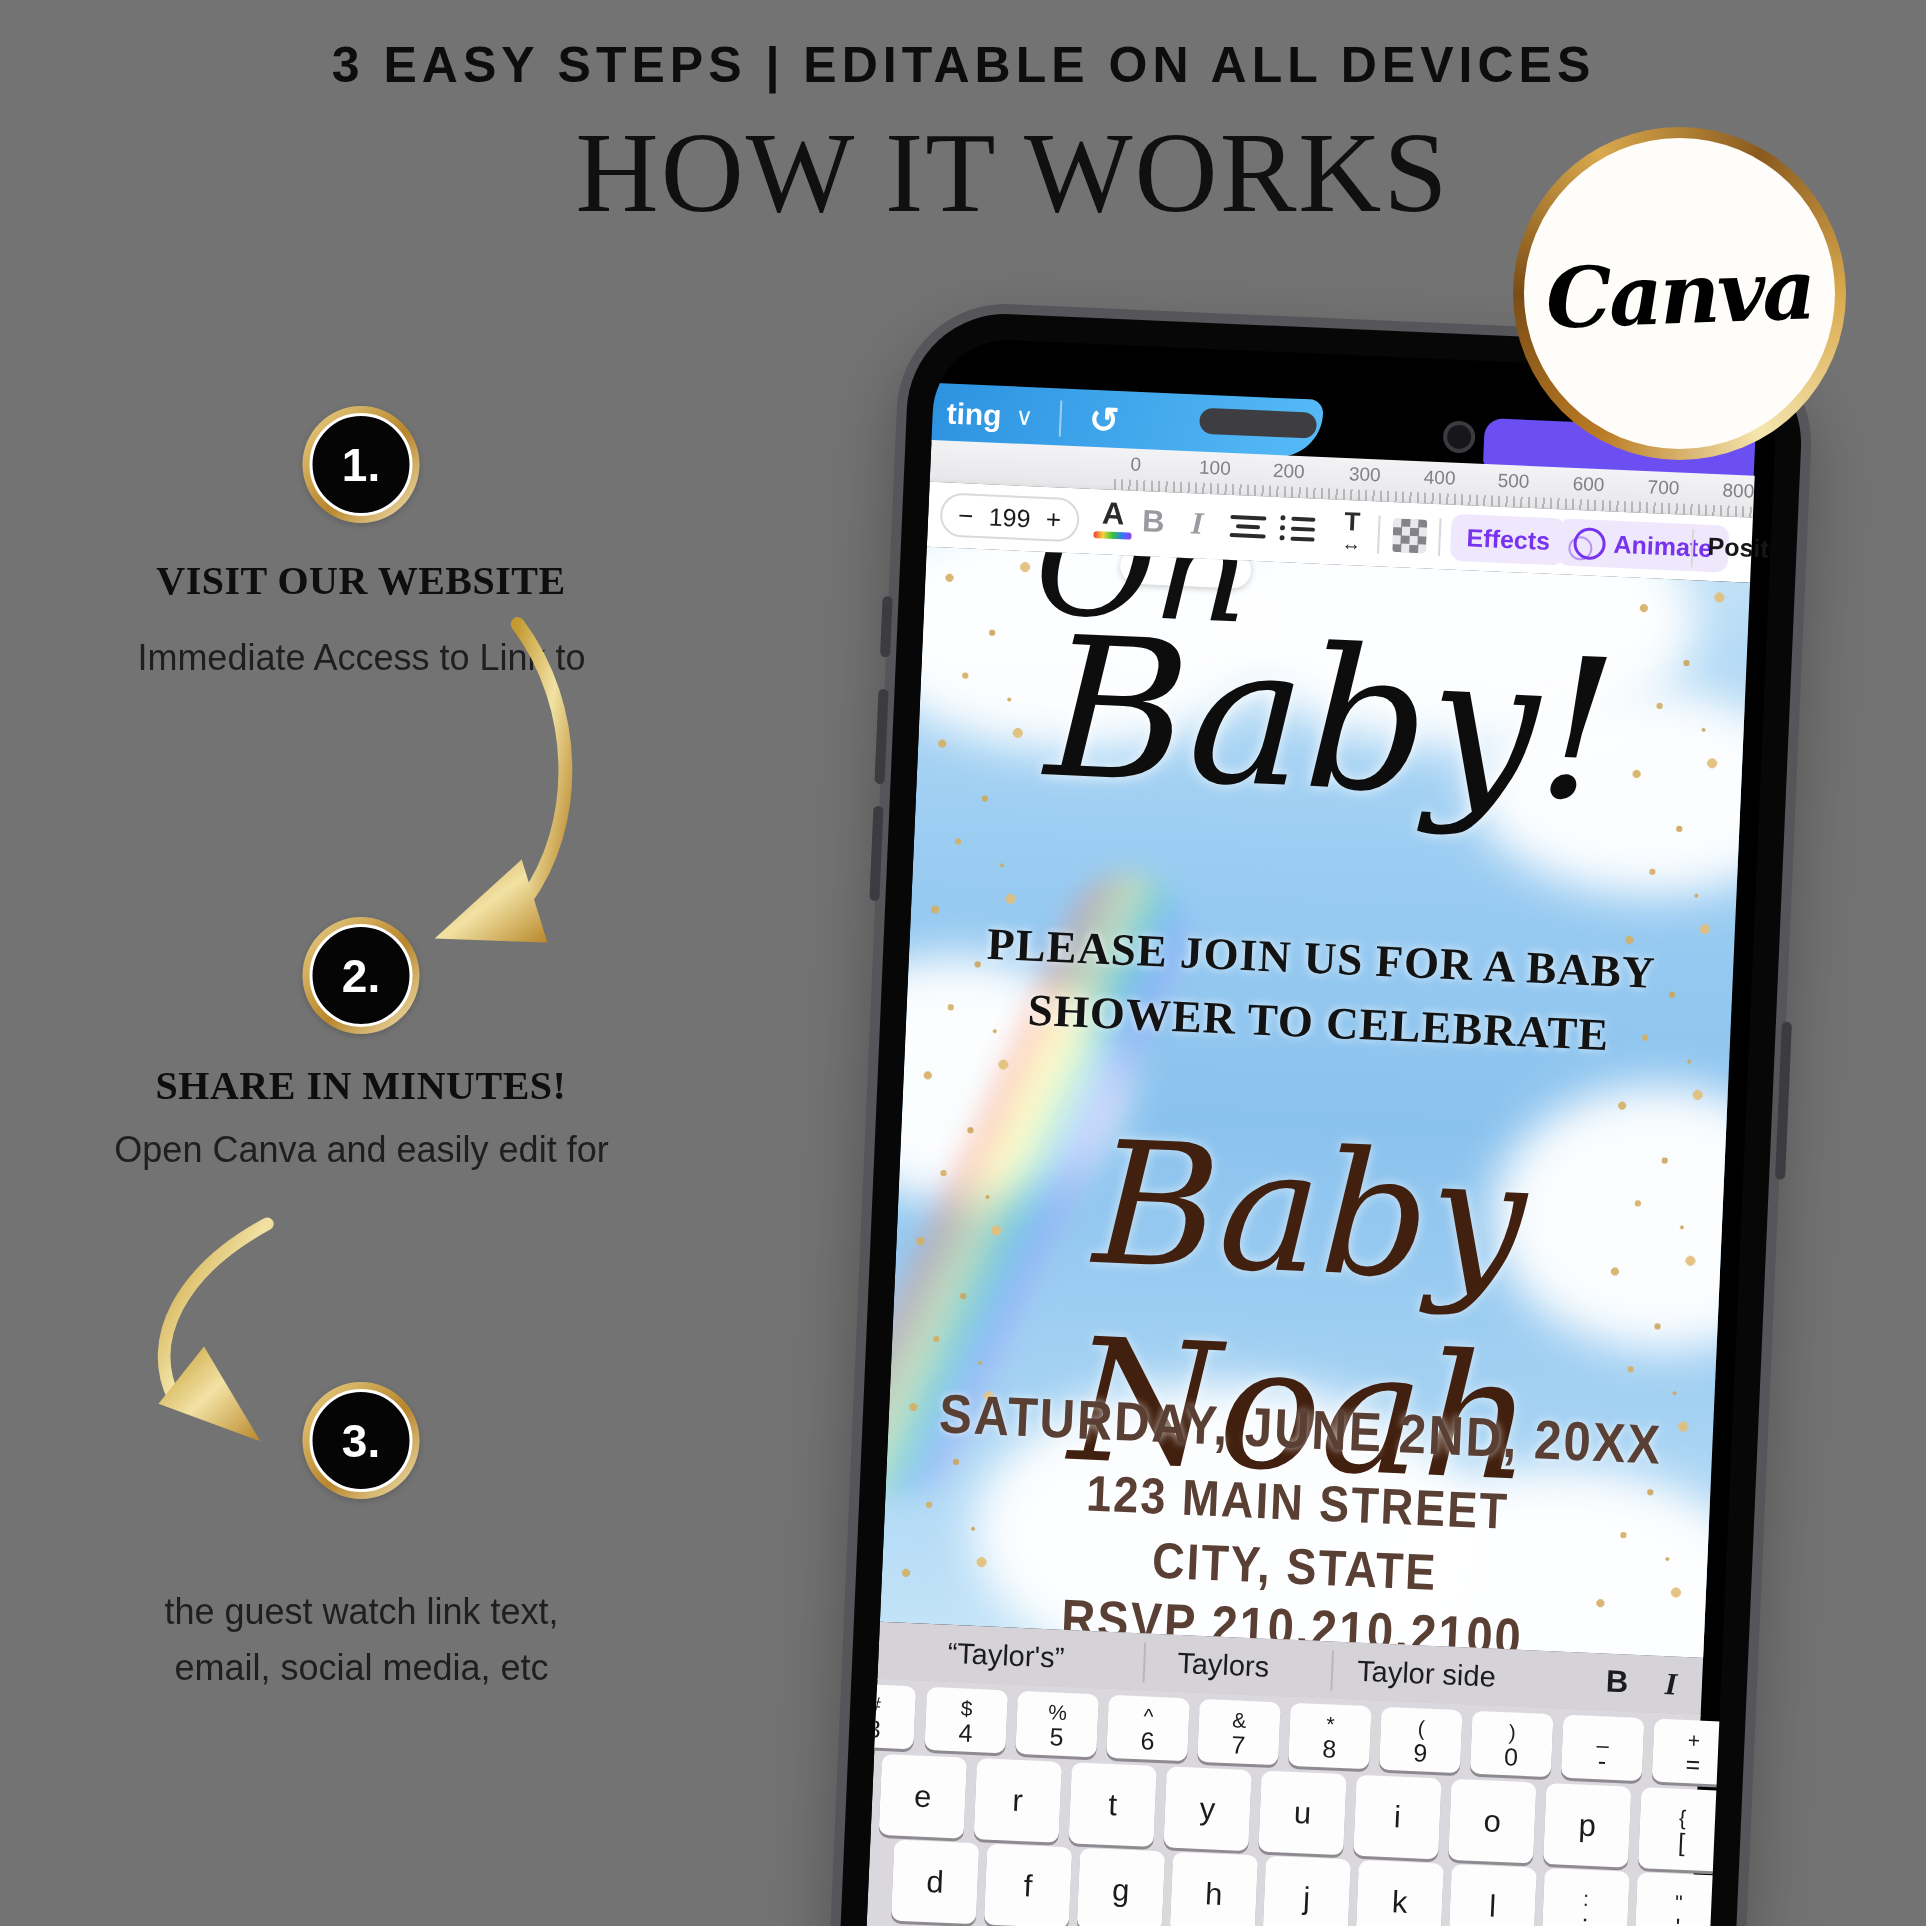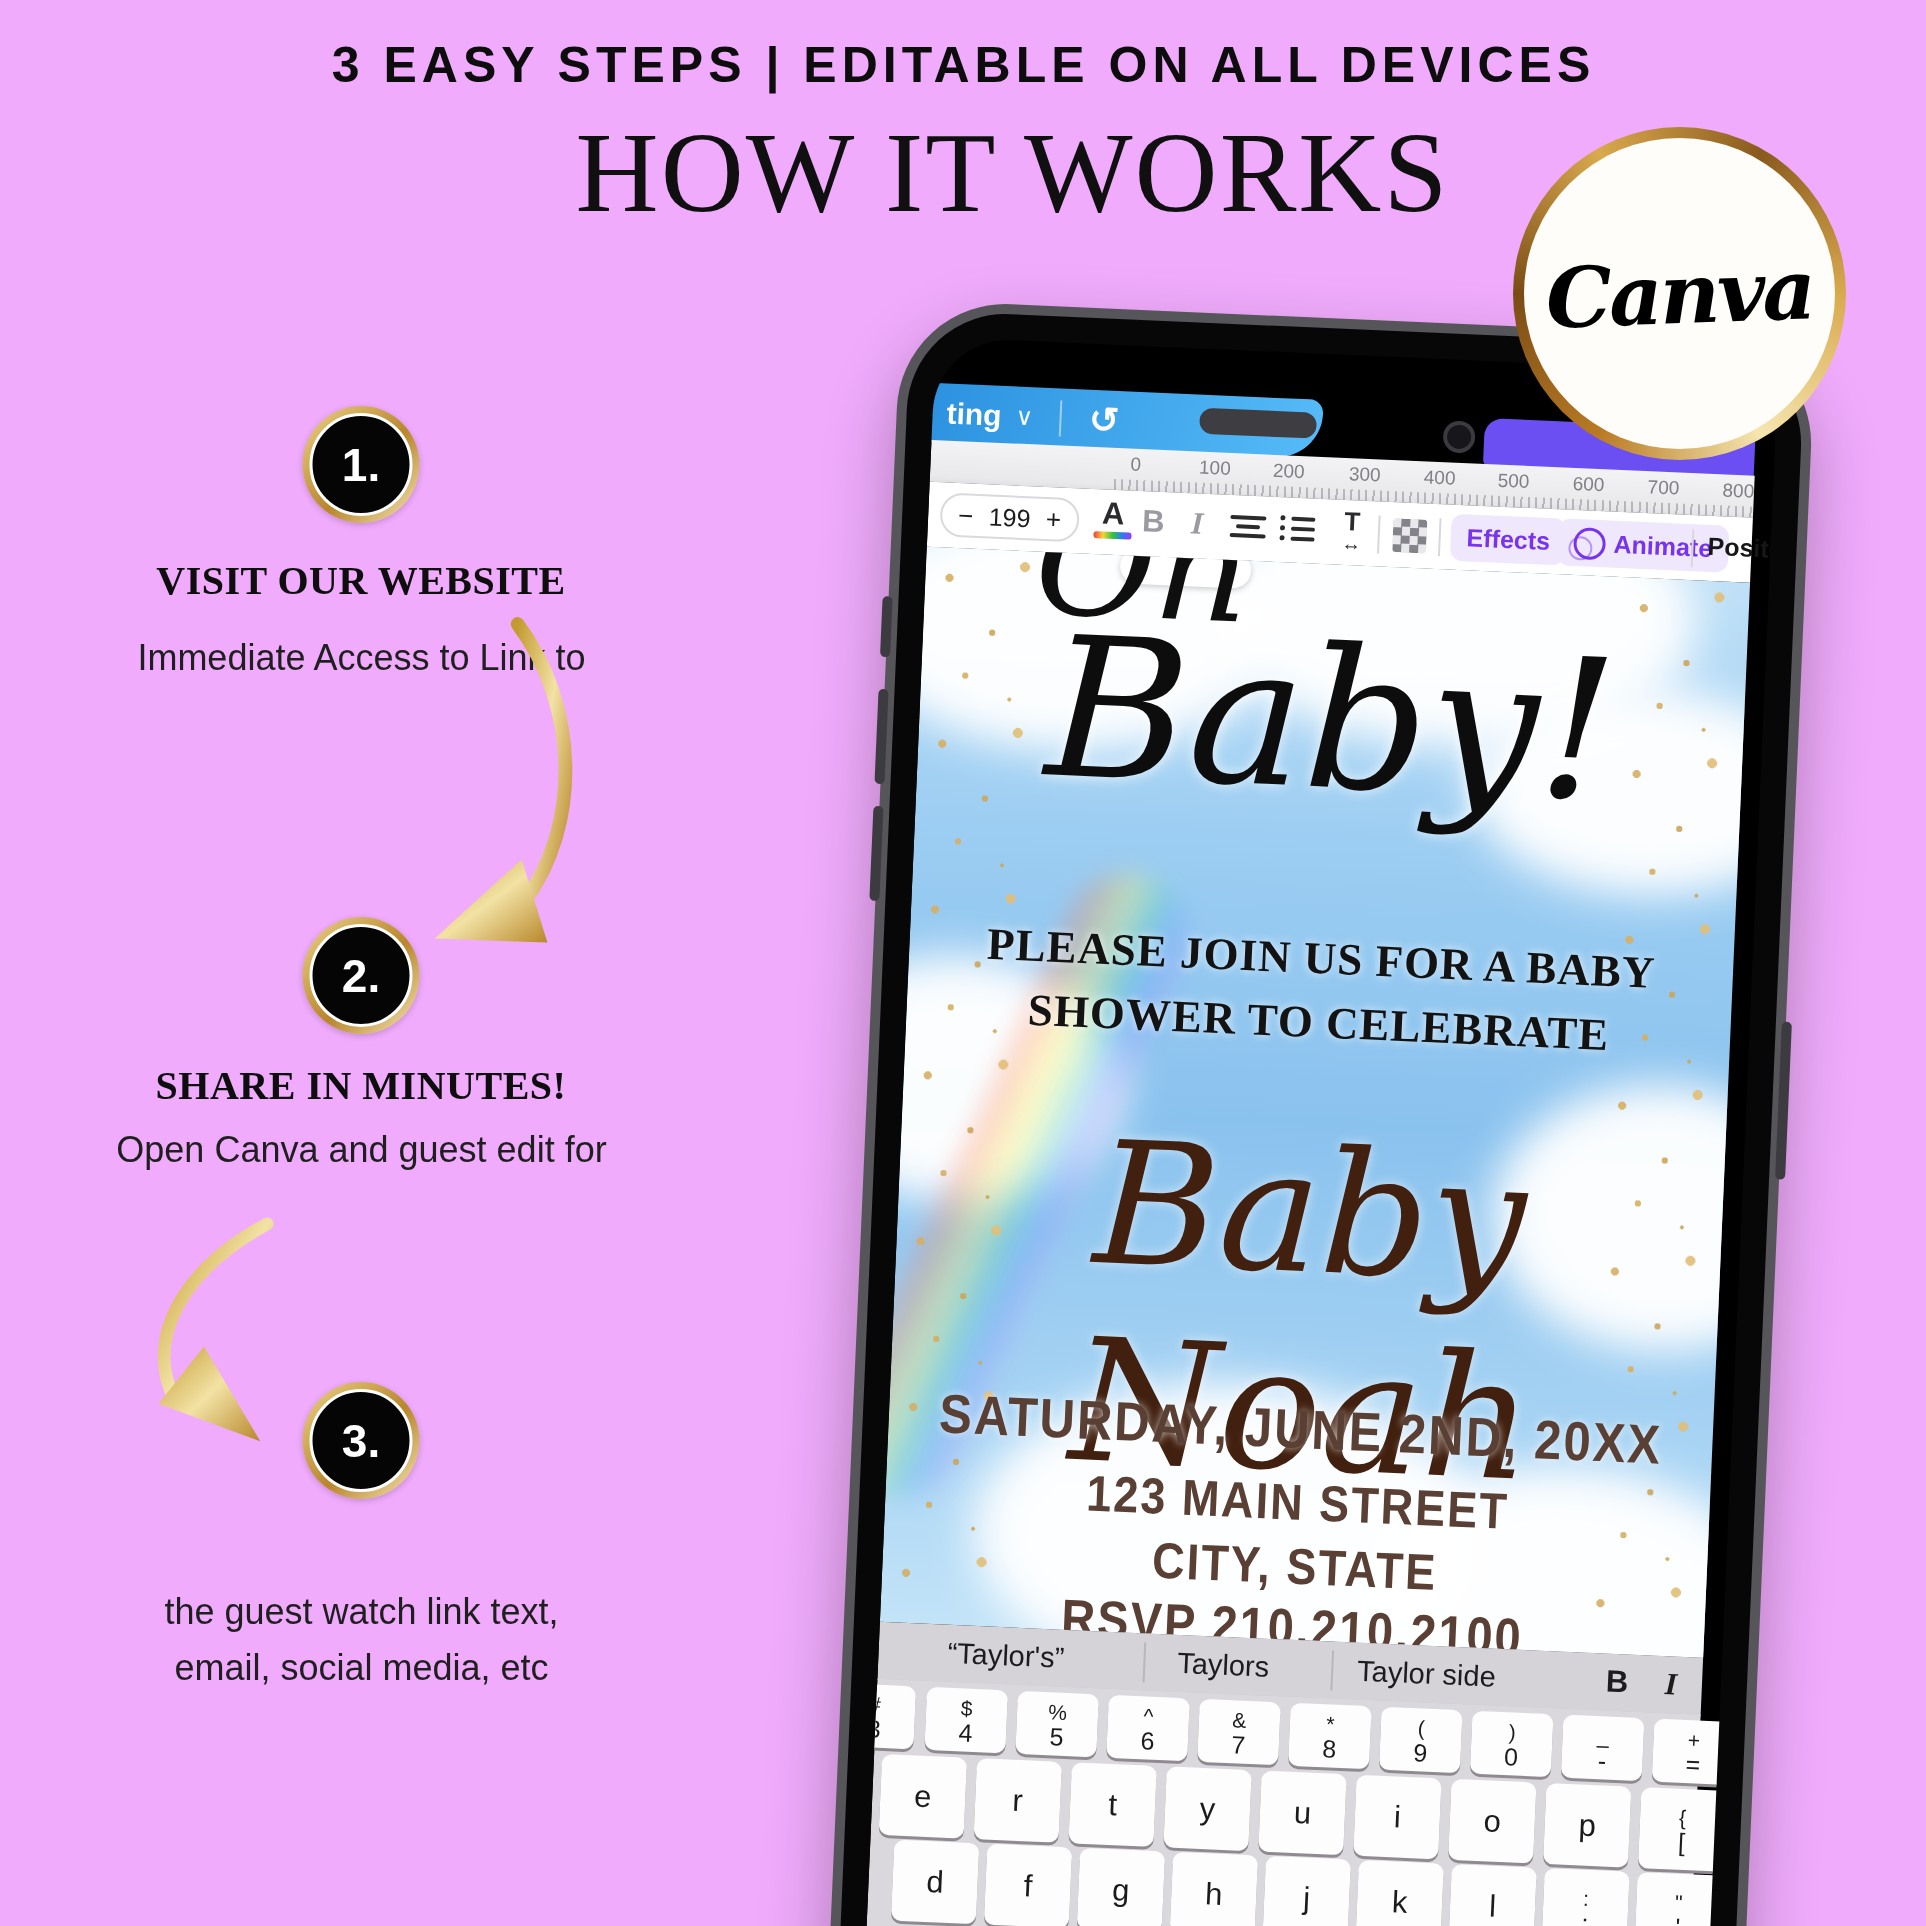--- a/index.html
+++ b/index.html
@@ -1,16 +1,16 @@
 <!DOCTYPE html>
 <html><head>
 <meta charset="utf-8">
 <style>
   html,body{margin:0;padding:0;background:#fff;}
-  .stage{position:relative;width:1927px;height:1927px;overflow:hidden;background:#f0abfc;
+  .stage{position:relative;width:1927px;height:1927px;overflow:hidden;background:#737373;
          font-family:"Liberation Sans",sans-serif;}
   .abs{position:absolute;}
 
   
   .tagline{left:0;right:0;top:36px;text-align:center;font-size:50px;font-weight:800;
            letter-spacing:5px;color:#0d0d0d;}
   .title{left:49px;right:-49px;top:107px;text-align:center;font-size:115px;font-weight:400;
          font-family:"Liberation Serif",serif;letter-spacing:2px;color:#101010;}
 
   
@@ -172,21 +172,21 @@
     <div class="step-head" style="top:557px;">VISIT OUR WEBSITE</div>
     <div class="step-body" style="top:628px;">
       <div>Immediate Access to Link to</div>
     </div>
 
     <div class="badge" style="top:917px;">
       <div class="badge-inner">2.</div>
     </div>
     <div class="step-head" style="top:1062px;">SHARE IN MINUTES!</div>
     <div class="step-body" style="top:1120px;">
-      <div>Open Canva and guest edit for</div>
+      <div>Open Canva and easily edit for</div>
     </div>
 
     <div class="badge" style="top:1382px;">
       <div class="badge-inner">3.</div>
     </div>
     <div class="step-body" style="top:1584px;line-height:56px;">
       <div>the guest watch link text,</div>
       <div>email, social media, etc</div>
     </div>
   </div>

